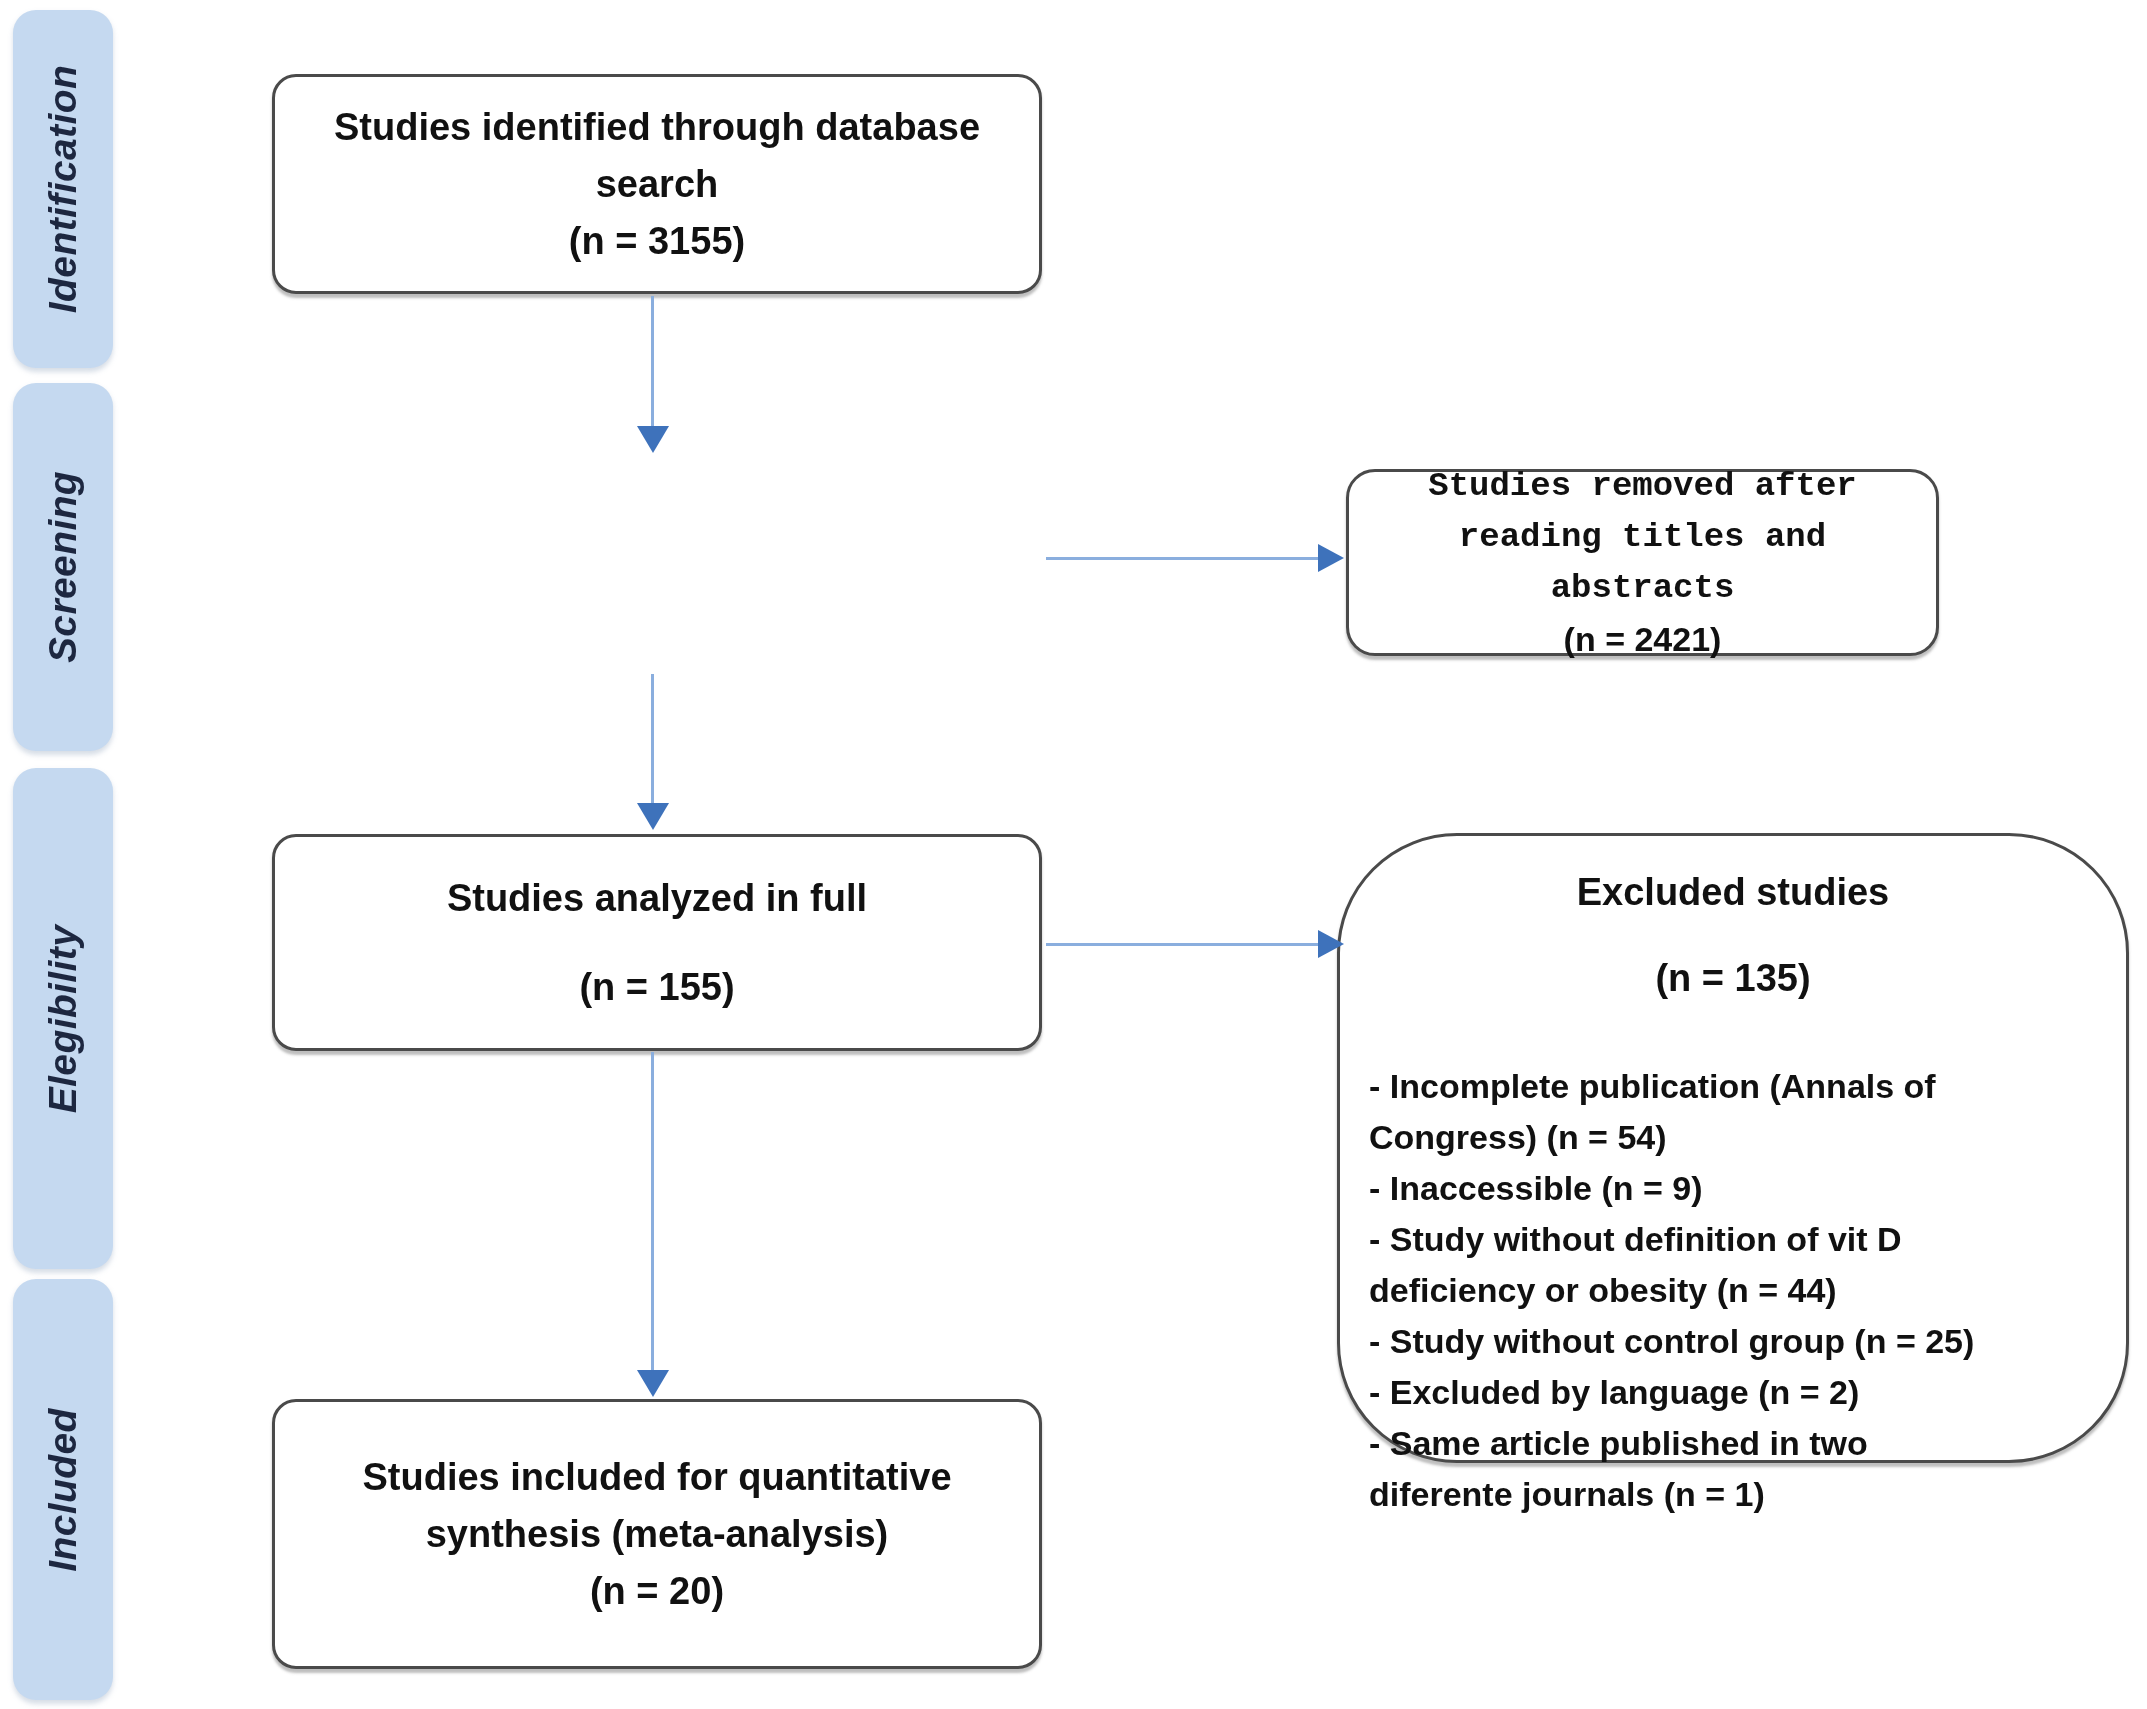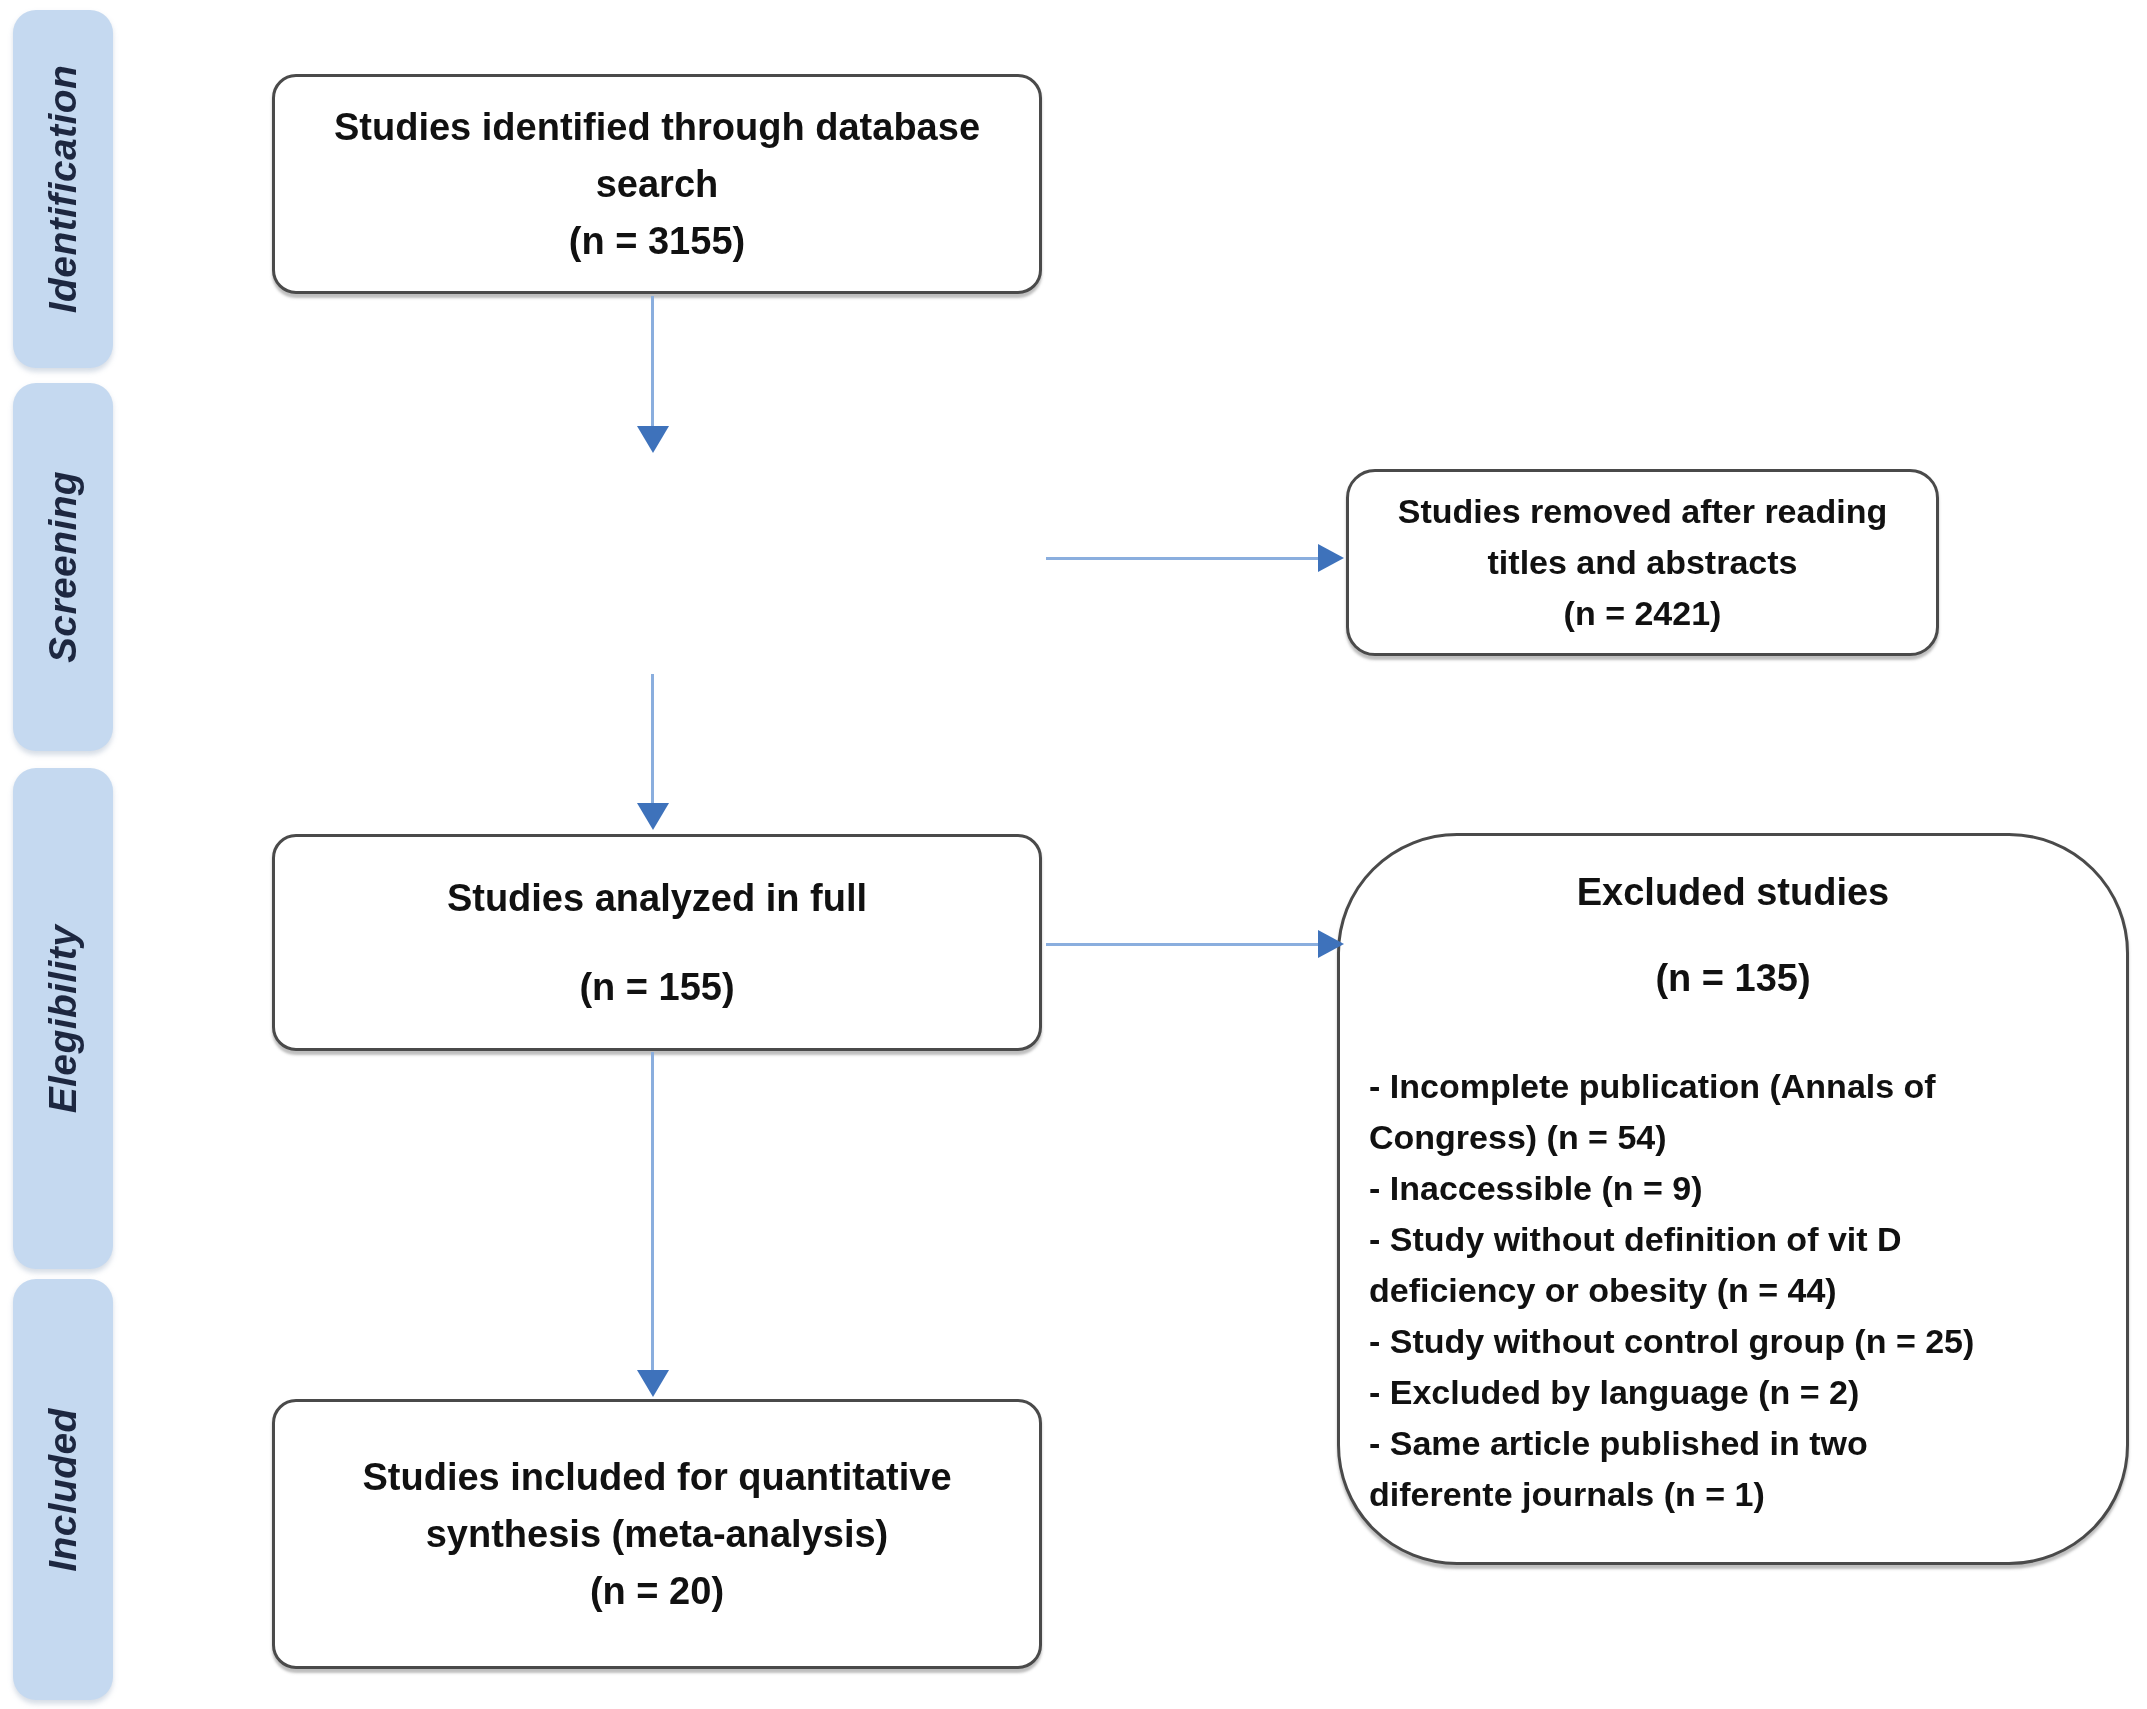--- a/index.html
+++ b/index.html
@@ -51,26 +51,26 @@
   .b1 .lbl{max-width:753px;}
   .b2 .lbl{max-width:753px;}
   .b3 .lbl{max-width:753px;}
   .b4 .lbl{max-width:736px;}
 
   .r1{
     left:1346px;top:469px;width:593px;height:187px;
     border-radius:29px;
     font-size:34px;line-height:51px;
   }
-  .r1 .lbl{max-width:565px;}
+  .r1 .lbl{max-width:565px;font-family:Liberation Mono, monospace;}
 
   
   .r2{
     position:absolute;
-    left:1337px;top:833px;width:792px;height:732px;
+    left:1337px;top:833px;width:792px;height:630px;
     background:#ffffff;
     border:3.4px solid #4a4a4a;
     border-radius:120px;
     box-sizing:border-box;
     box-shadow:0 3.4px 2.6px rgba(110,110,110,0.45);
     font-weight:700;
   }
   .r2-head{
     margin-top:31px;
     text-align:center;

